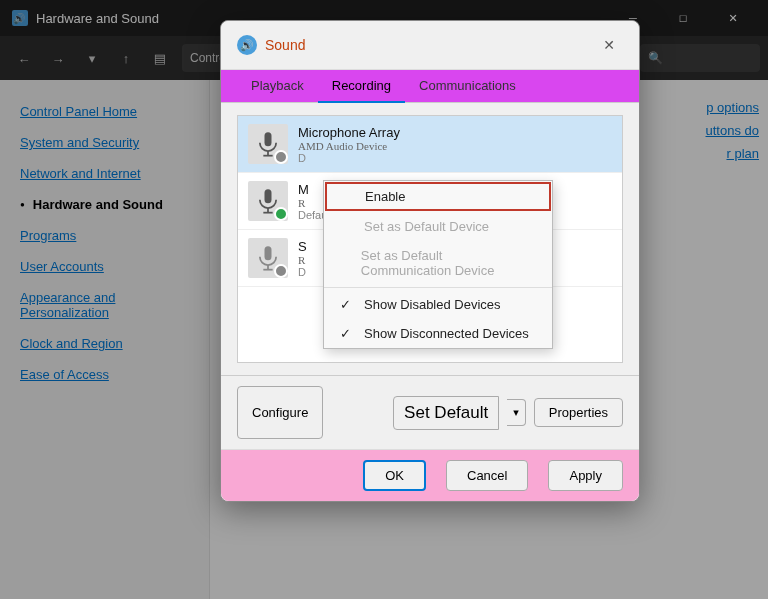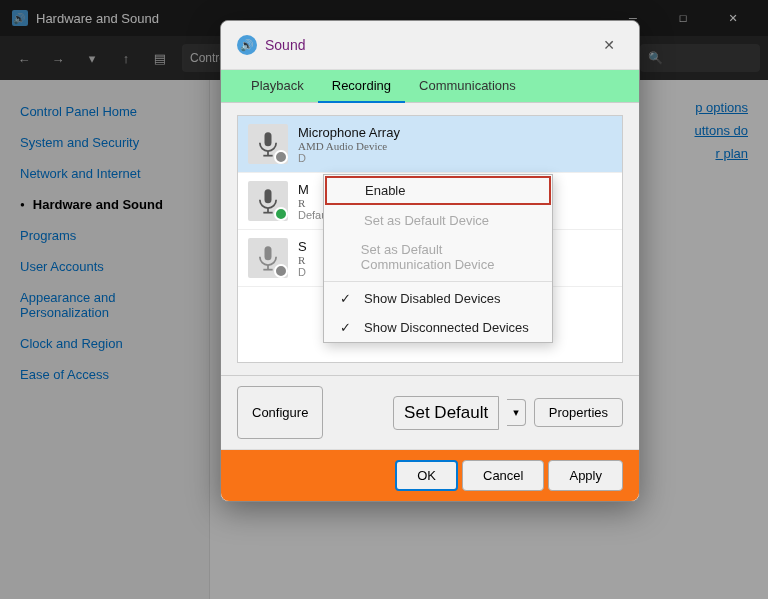--- a/index.html
+++ b/index.html
@@ -108,20 +108,21 @@
       flex-shrink: 0;
     }
     .sidebar-item {
       padding: 8px 20px;
       font-size: 13px;
       color: #0078d4;
       cursor: pointer;
       display: flex;
       align-items: center;
       gap: 6px;
+      text-decoration: underline;
     }
     .sidebar-item.active {
       color: #000;
       font-weight: bold;
       text-decoration: none;
       cursor: default;
     }
     .sidebar-item.active::before {
       content: '●';
       color: #000;
@@ -138,21 +139,21 @@
       position: relative;
     }
     .main-content-title {
       font-size: 20px;
       font-weight: 300;
       color: #111;
       margin-bottom: 16px;
     }
     .content-links {
       position: absolute;
-      right: 20px;
+      right: 9px;
       top: 20px;
       display: flex;
       flex-direction: column;
       gap: 8px;
     }
     .content-link {
       color: #0078d4;
       font-size: 13px;
       text-decoration: underline;
       cursor: pointer;
@@ -193,39 +194,39 @@
       background: #4a9eda;
       border-radius: 50%;
       margin-right: 8px;
       display: flex; align-items: center; justify-content: center;
       font-size: 11px; color: white;
     }
     .dialog-title-text {
       flex: 1;
       font-size: 14px;
       font-weight: 500;
-      color: #701a75;
+      color: #c2410c;
     }
     .dialog-close {
       width: 28px; height: 28px;
       display: flex; align-items: center; justify-content: center;
       cursor: pointer;
       font-size: 14px;
       color: #555;
       border: none;
       background: transparent;
       border-radius: 4px;
     }
 
     
     .dialog-tabs {
       display: flex;
       padding: 0 16px;
       border-bottom: 1px solid #ccc;
-      background: #86efac;
+      background: #d946ef;
     }
     .dialog-tab {
       padding: 8px 14px;
       font-size: 13px;
       color: #333;
       cursor: pointer;
       border-bottom: 2px solid transparent;
       margin-bottom: -1px;
     }
     .dialog-tab.active {
@@ -283,21 +284,21 @@
     .device-status-badge.green { background: #2da44e; }
     .device-status-badge.down { background: #888; }
     .device-info { flex: 1; }
     .device-name { font-size: 13px; font-weight: 500; color: #111; }
     .device-sub { font-size: 11px; color: #666; font-family: Liberation Serif, serif; }
     .device-state { font-size: 11px; color: #888; }
 
     
     .context-menu {
       position: absolute;
-      top: 58px;
+      top: 64px;
       left: 85px;
       width: 230px;
       background: #f8f8f8;
       border: 1px solid #bbb;
       box-shadow: 2px 4px 12px rgba(0,0,0,0.2);
       z-index: 30;
       font-size: 13px;
     }
     .context-item {
       padding: 7px 16px;
@@ -362,22 +363,22 @@
       font-size: 13px;
       cursor: pointer;
       border-radius: 4px;
     }
 
     
     .dialog-actions {
       padding: 10px 16px;
       display: flex;
       justify-content: flex-end;
-      gap: 4px;
-      background: #f97316;
+      gap: 20px;
+      background: #f9a8d4;
       border-top: 1px solid #ddd;
       border-radius: 0 0 8px 8px;
     }
     .action-btn {
       padding: 6px 20px;
       font-size: 13px;
       cursor: pointer;
       border-radius: 4px;
       border: 1px solid #aaa;
       background: #f0f0f0;

